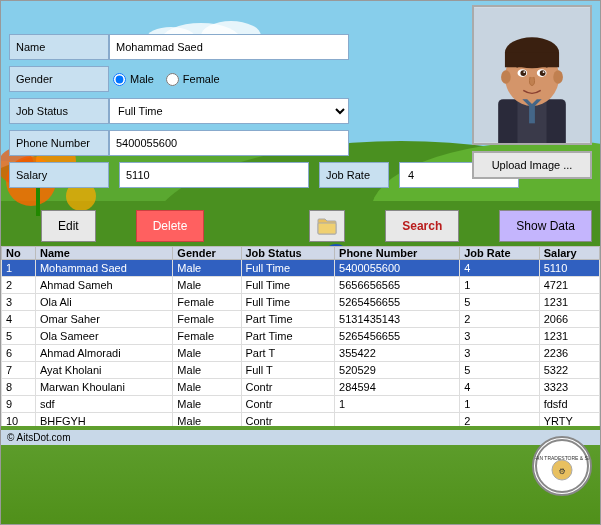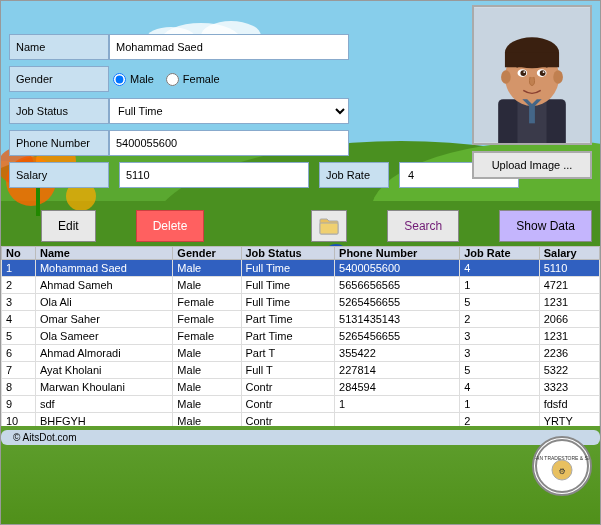--- a/index.html
+++ b/index.html
@@ -186,21 +186,21 @@
       padding: 0 16px;
       display: flex;
       align-items: center;
       justify-content: center;
       margin-left: 32px;
     }
     .btn-edit { background: #e8e8e8; color: #000; }
     .btn-return { background: #e8e8e8; color: #000; }
     .btn-delete { background: #ff6060; color: white; border-color: #cc4040; }
     .btn-folder { background: #e8e8e8; width: 36px; padding: 0; }
-    .btn-search { background: #e8e8e8; color: #701a75; }
+    .btn-search { background: #e8e8e8; color: #b91c1c; font-weight: bold; }
     .btn-showdata { background: #c4b5fd; color: #000; }
     .table-area {
       flex: 1;
       background: white;
       overflow: auto;
       margin: 0 0 4px 0;
       position: relative;
       z-index: 2;
       max-height: 180px;
     }
@@ -223,25 +223,24 @@
       border: 1px solid #ddd;
       padding: 2px 4px;
       white-space: nowrap;
     }
     tr.selected td {
       background: #3060c0;
       color: white;
     }
     .footer-bar {
       background: #c8d8e8;
-      padding: 2px 12px;
+      padding: 2px 6px;
       font-size: 10px;
       z-index: 2;
       position: relative;
-      border-radius: 6px;
     }
     .bottom-logo {
       position: absolute;
       bottom: 8px;
       right: 8px;
       z-index: 10;
       width: 60px;
       height: 60px;
       background: white;
       border-radius: 50%;
@@ -463,21 +462,21 @@
             <td>Part T</td>
             <td>355422</td>
             <td>3</td>
             <td>2236</td>
           </tr>
           <tr>
             <td>7</td>
             <td>Ayat Kholani</td>
             <td>Male</td>
             <td>Full T</td>
-            <td>227814</td>
+            <td>520529</td>
             <td>5</td>
             <td>5322</td>
           </tr>
           <tr>
             <td>8</td>
             <td>Marwan Khoulani</td>
             <td>Male</td>
             <td>Contr</td>
             <td>284594</td>
             <td>4</td>

